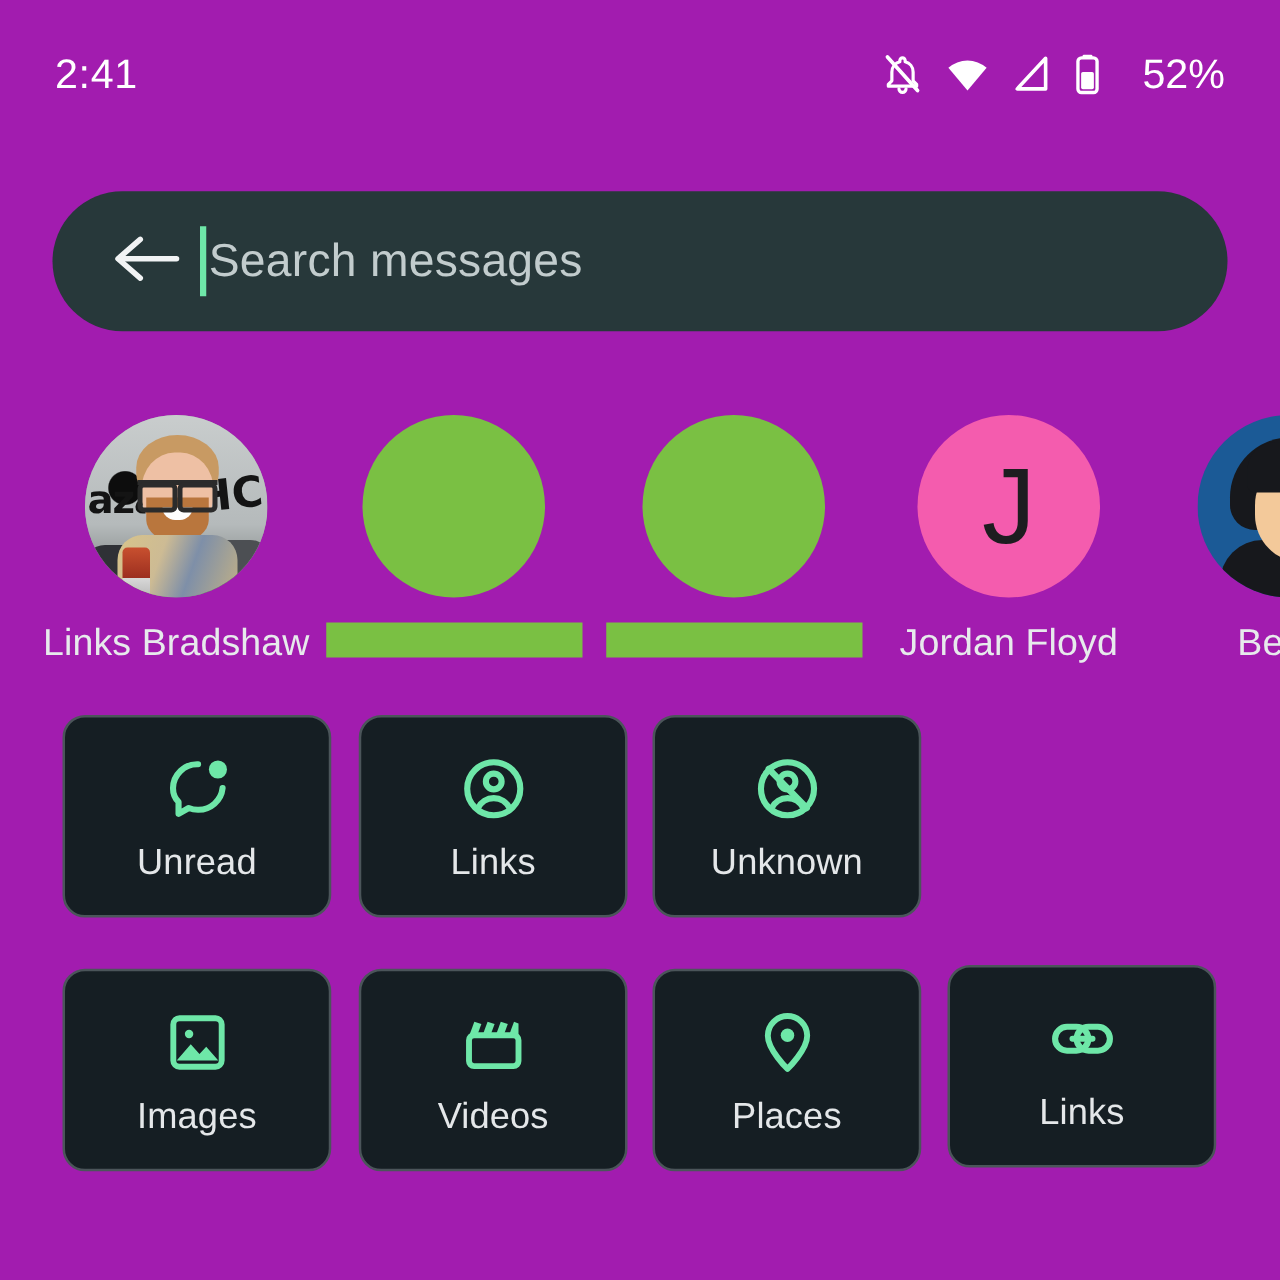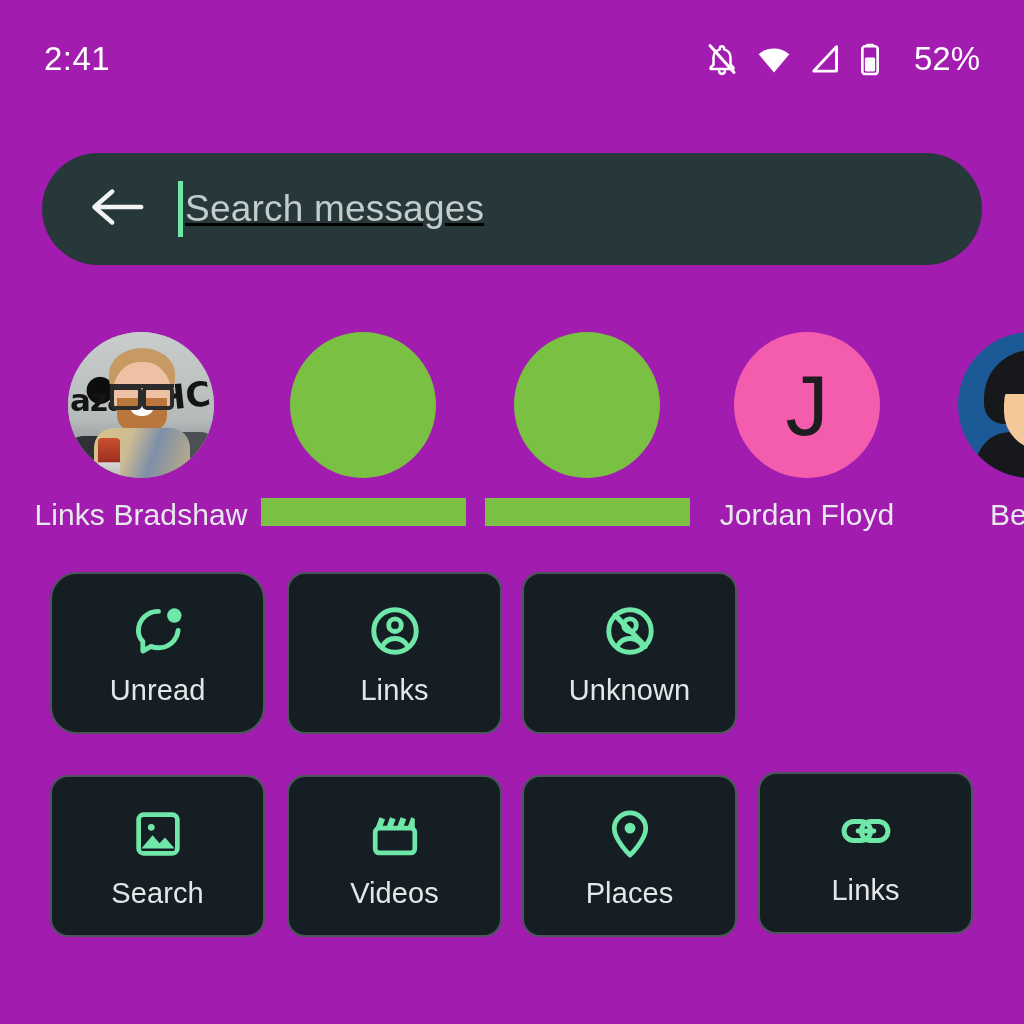--- a/index.html
+++ b/index.html
@@ -67,23 +67,22 @@
     height: 64px;
     display: flex;
     align-items: center;
     justify-content: center;
     flex: 0 0 auto;
     cursor: pointer;
   }
   #search-field-wrap {
     display: flex;
     align-items: center;
-    margin-left: 28px;
+    margin-left: 10px;
     height: 60px;
-    text-decoration: underline;
   }
   #search-caret {
     width: 5px;
     height: 56px;
     background: #6ee7a8;
     flex: 0 0 auto;
   }
   #search-placeholder {
     color: #c2cccd;
     font-size: 37px;
@@ -397,21 +396,21 @@
           <div class="cr-body"></div>
           <div class="cr-hair"></div>
           <div class="cr-face"></div>
           <div class="cr-fringe"></div>
         </div>
       </div>
       <div class="contact-name">Ben S</div>
     </div>
   </div>
 
-  <div class="card" style="left:50px;top:572px;border-radius:27px;">
+  <div class="card" style="left:50px;top:572px;">
     <div class="card-icon">
       <svg width="56" height="56" viewBox="0 0 24 24">
         <path d="M12.2 3.6A8.3 8.3 0 0 0 3.6 11.8c0 1.9.6 3.4 1.9 4.7v4.1l3.5-2a8.5 8.5 0 0 0 3.2.6 8.3 8.3 0 0 0 8.4-7.4" fill="none" stroke="#6ee7a8" stroke-width="2.1" stroke-linecap="round" stroke-linejoin="round"></path>
         <circle cx="19" cy="5.4" r="3.1" fill="#6ee7a8"></circle>
       </svg>
     </div>
     <div class="card-label">Unread</div>
   </div>
 
   <div class="card" style="left:287px;top:572px;">
@@ -439,21 +438,21 @@
 
 
   <div class="card" style="left:50px;top:775px;">
     <div class="card-icon">
       <svg width="54" height="54" viewBox="0 0 24 24">
         <rect x="3.4" y="3.4" width="17.2" height="17.2" rx="2.2" fill="none" stroke="#6ee7a8" stroke-width="2.1"></rect>
         <circle cx="9" cy="9" r="1.5" fill="#6ee7a8"></circle>
         <path d="M4.6 18.4 9.6 12.6l3.1 3.5 2.4-2.6 4.3 4.9z" fill="#6ee7a8"></path>
       </svg>
     </div>
-    <div class="card-label">Search</div>
+    <div class="card-label">Images</div>
   </div>
 
   <div class="card" style="left:522px;top:775px;">
     <div class="card-icon">
       <svg width="54" height="54" viewBox="0 0 24 24">
         <path d="M12 2.6a7 7 0 0 0-7 7c0 5 7 11.8 7 11.8s7-6.8 7-11.8a7 7 0 0 0-7-7z" fill="none" stroke="#6ee7a8" stroke-width="2.1" stroke-linejoin="round"></path>
         <circle cx="12" cy="9.4" r="2.4" fill="#6ee7a8"></circle>
       </svg>
     </div>
     <div class="card-label">Places</div>

